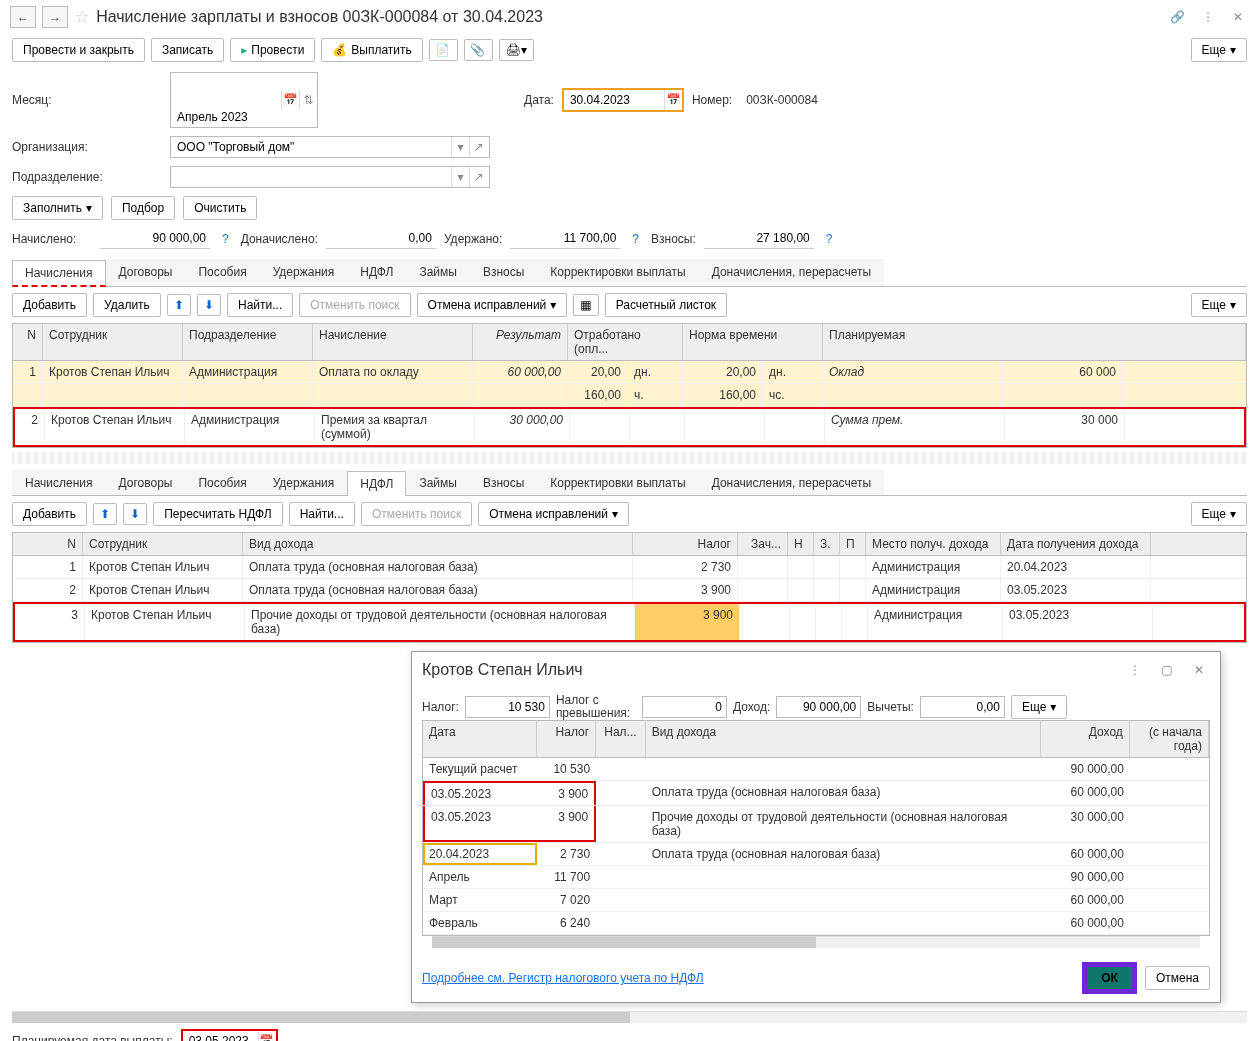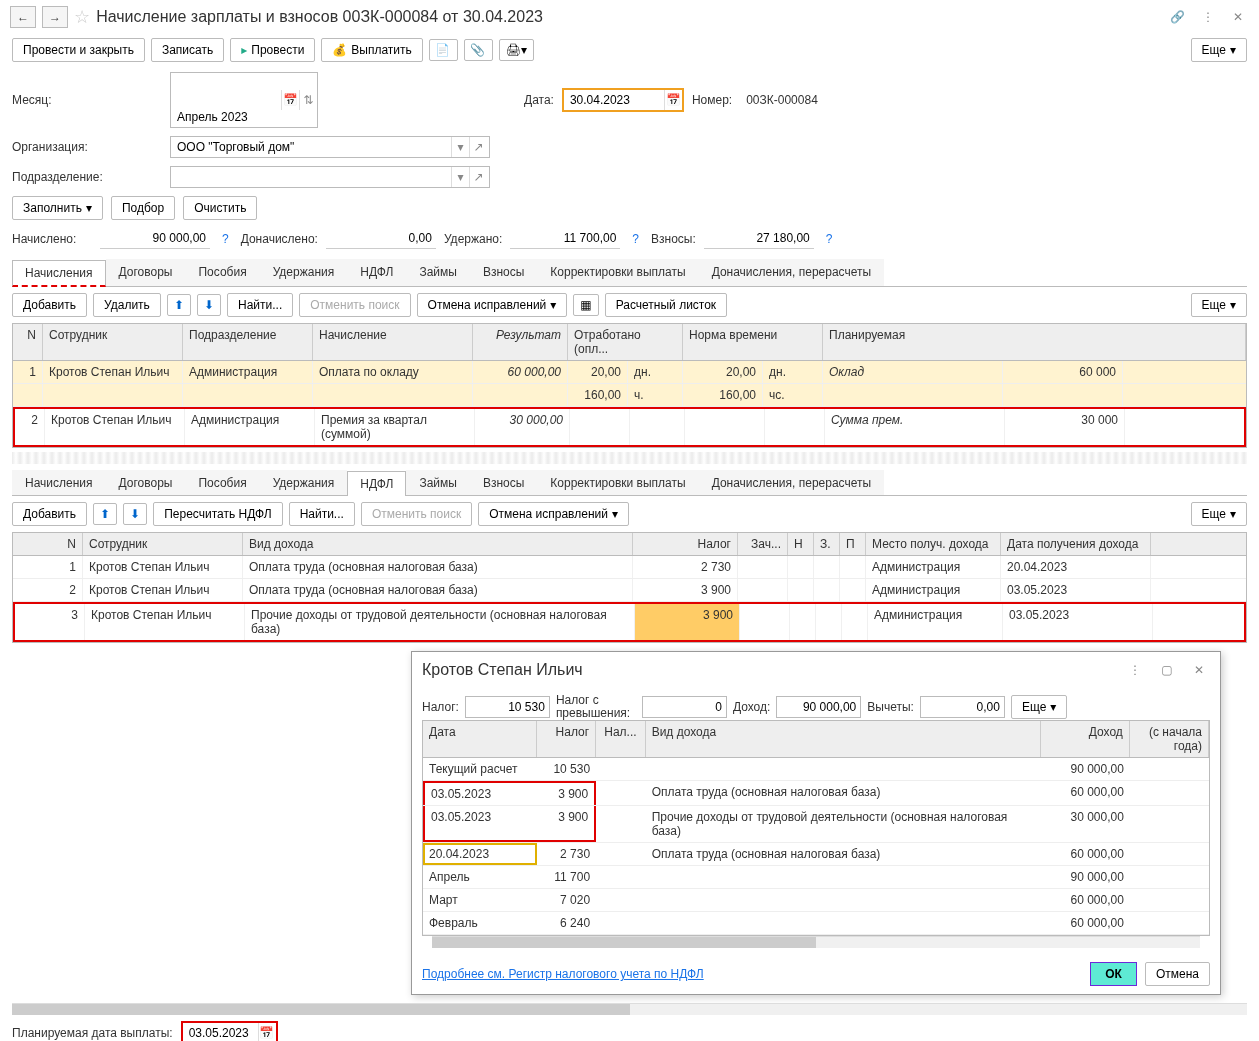--- a/index.html
+++ b/index.html
@@ -80,21 +80,21 @@
 .popup-row > div { padding: 4px 6px; }
 .pcol-date { width: 115px; }
 .pcol-tax { width: 60px; text-align: right; }
 .pcol-tax13 { width: 50px; text-align: center; }
 .pcol-type { width: 400px; }
 .pcol-inc { width: 90px; text-align: right; }
 .pcol-year { width: 80px; text-align: right; }
 
 .popup-footer { display: flex; align-items: center; padding: 8px 10px; gap: 8px; }
 .link { color: #1a73e8; text-decoration: underline; cursor: pointer; }
-.btn-ok { background: #5eead4; border: 1px solid #6d28d9; font-weight: bold; padding: 4px 14px; margin-left: auto; }
+.btn-ok { background: #0f766e; border: 5px solid #6d28d9; font-weight: bold; padding: 4px 14px; margin-left: auto; }
 .scrollbar-h { height: 12px; background: #f0f0f0; border-top: 1px solid #ddd; margin: 0 10px; position: relative; }
 .scrollbar-h::after { content: ''; position: absolute; left: 0; width: 50%; height: 100%; background: #ccc; }
 
 .footer-line { display: flex; align-items: center; padding: 6px 10px; gap: 8px; }
 .green-link { color: #228b22; text-decoration: underline; cursor: pointer; }
 </style>
 </head>
 <body>
 
 <div class="topbar">

